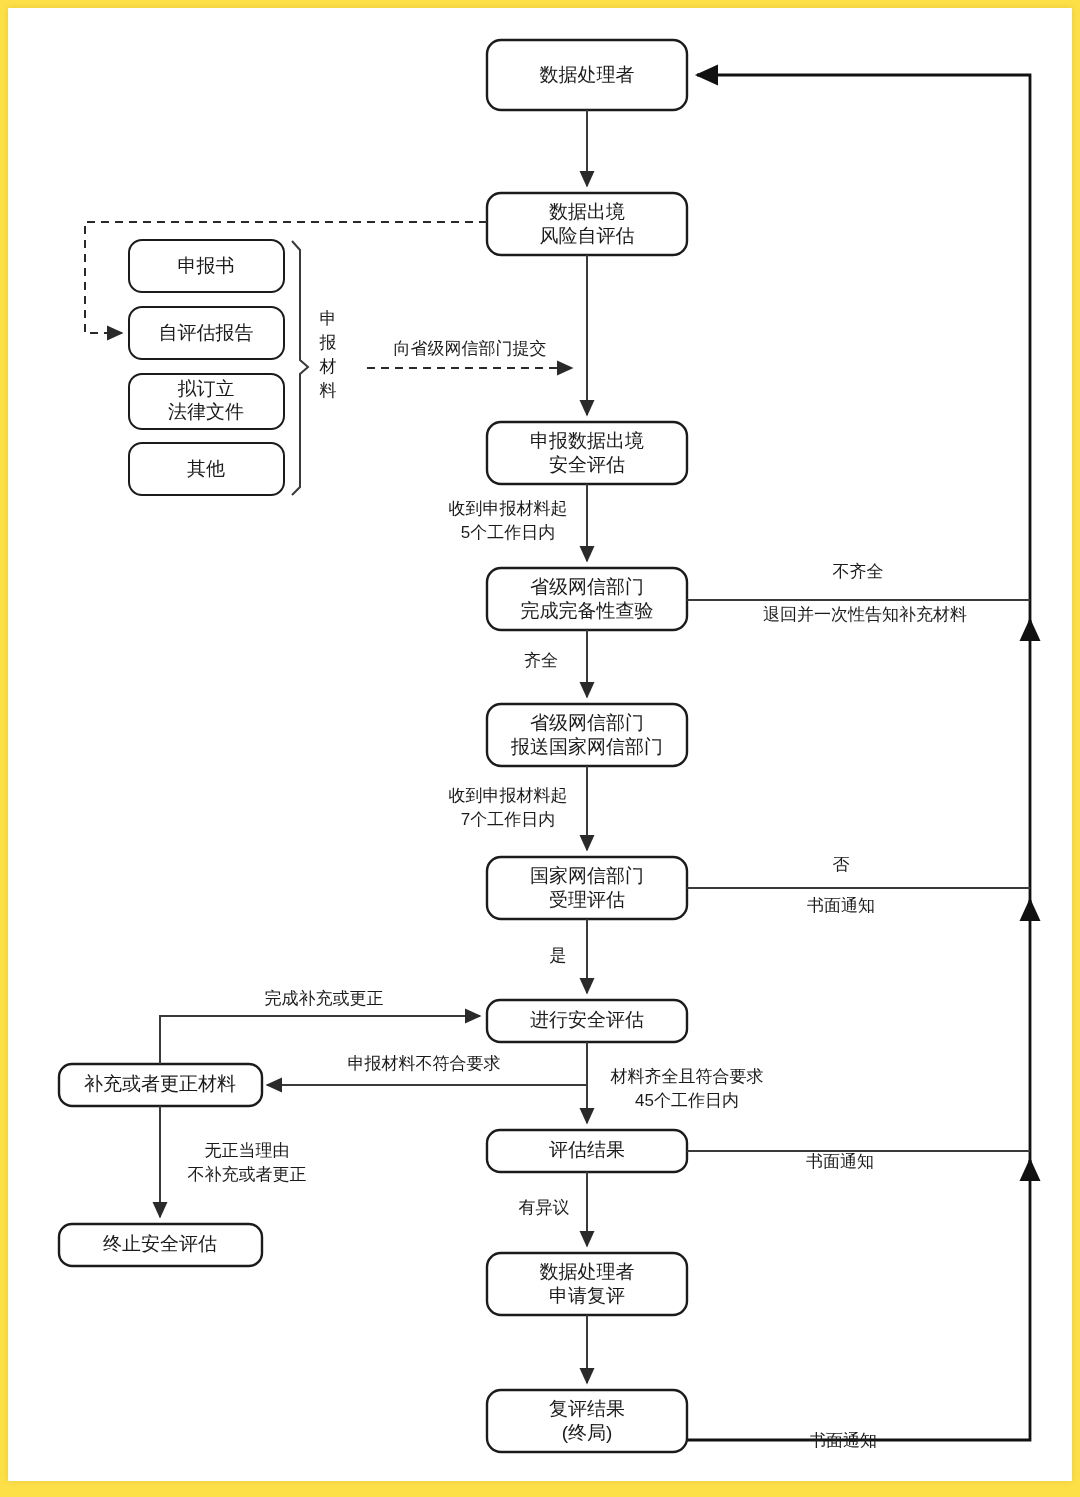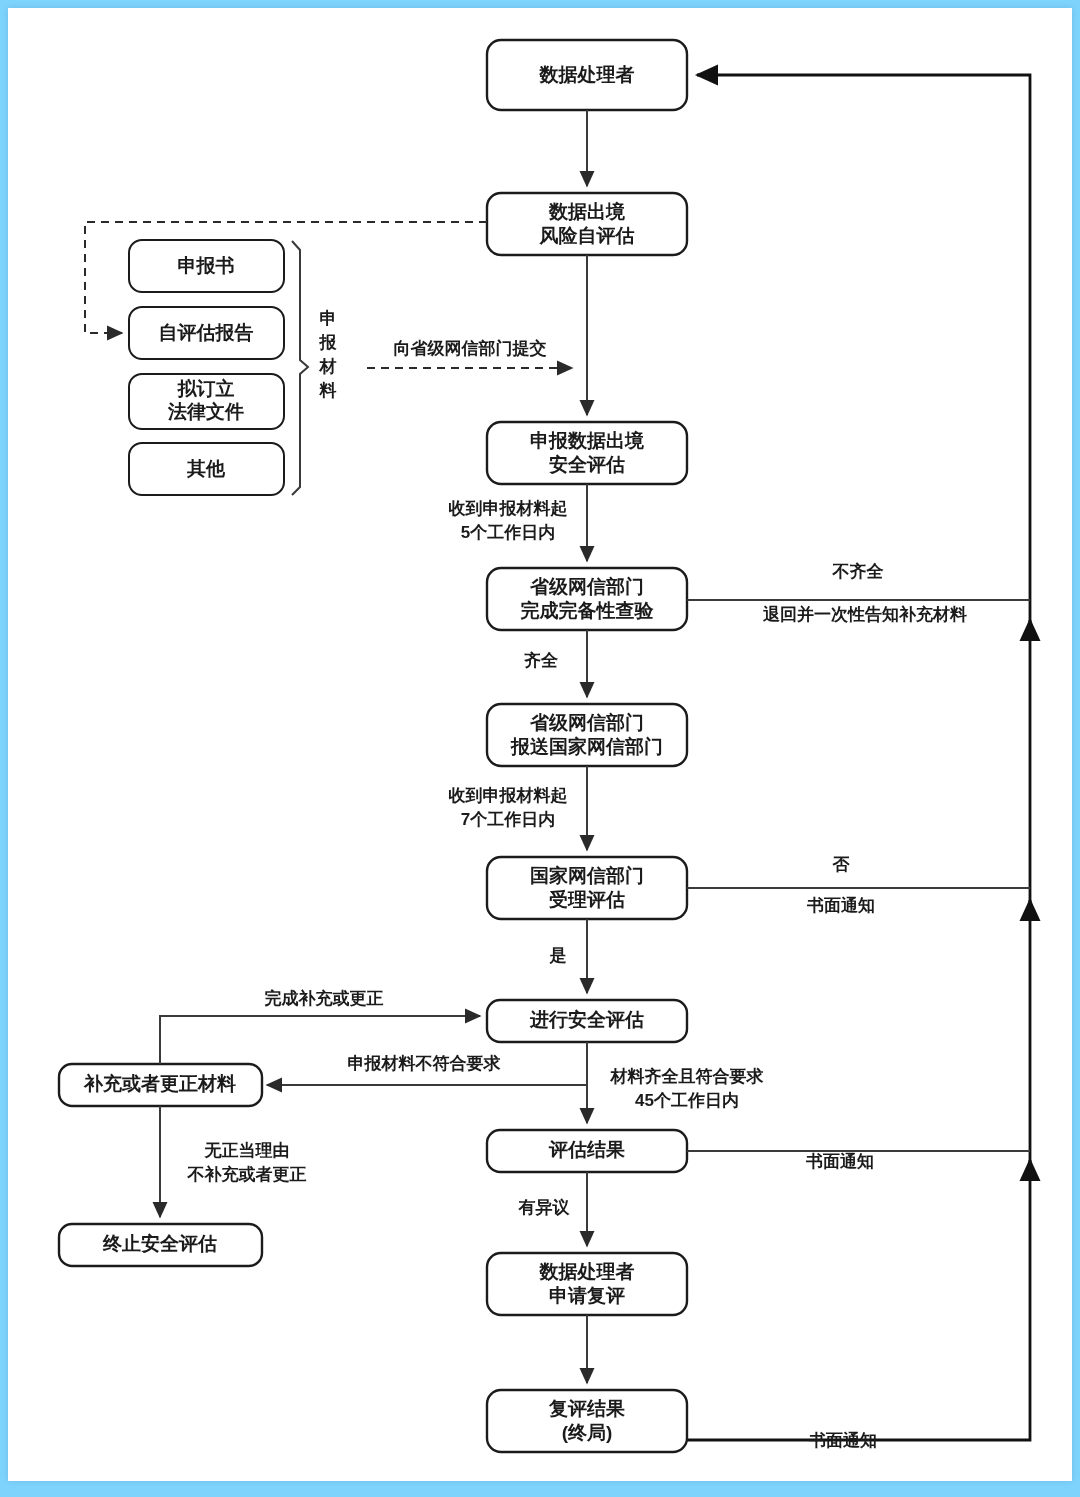--- a/index.html
+++ b/index.html
@@ -5,23 +5,22 @@
   html, body {
     margin: 0;
     padding: 0;
     background: #f0f0f0;
     font-family: "Liberation Sans", "DejaVu Sans", sans-serif;
   }
   #page {
     position: relative;
     width: 1080px;
     height: 1497px;
-    background: #7dd3fc;
+    background: #fde047;
     overflow: hidden;
-    font-weight: bold;
   }
   #card {
     position: absolute;
     left: 8px;
     top: 8px;
     width: 1064px;
     height: 1473px;
     background: #ffffff;
     box-shadow: 0 0 6px rgba(0,0,0,0.10);
   }

